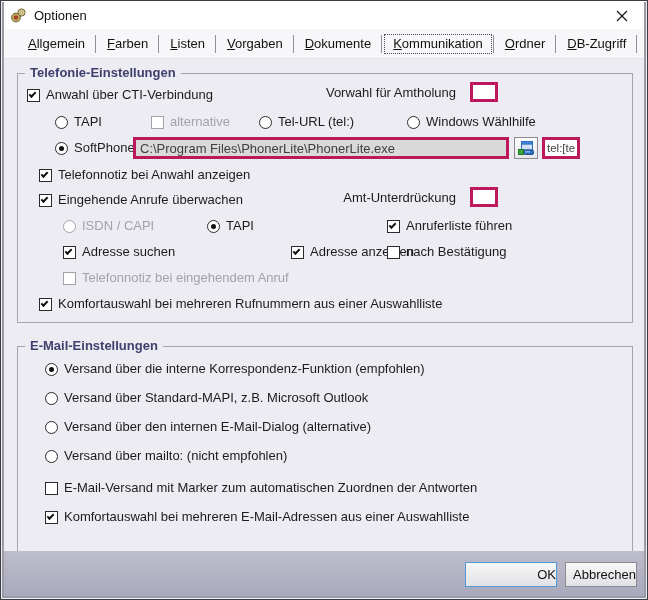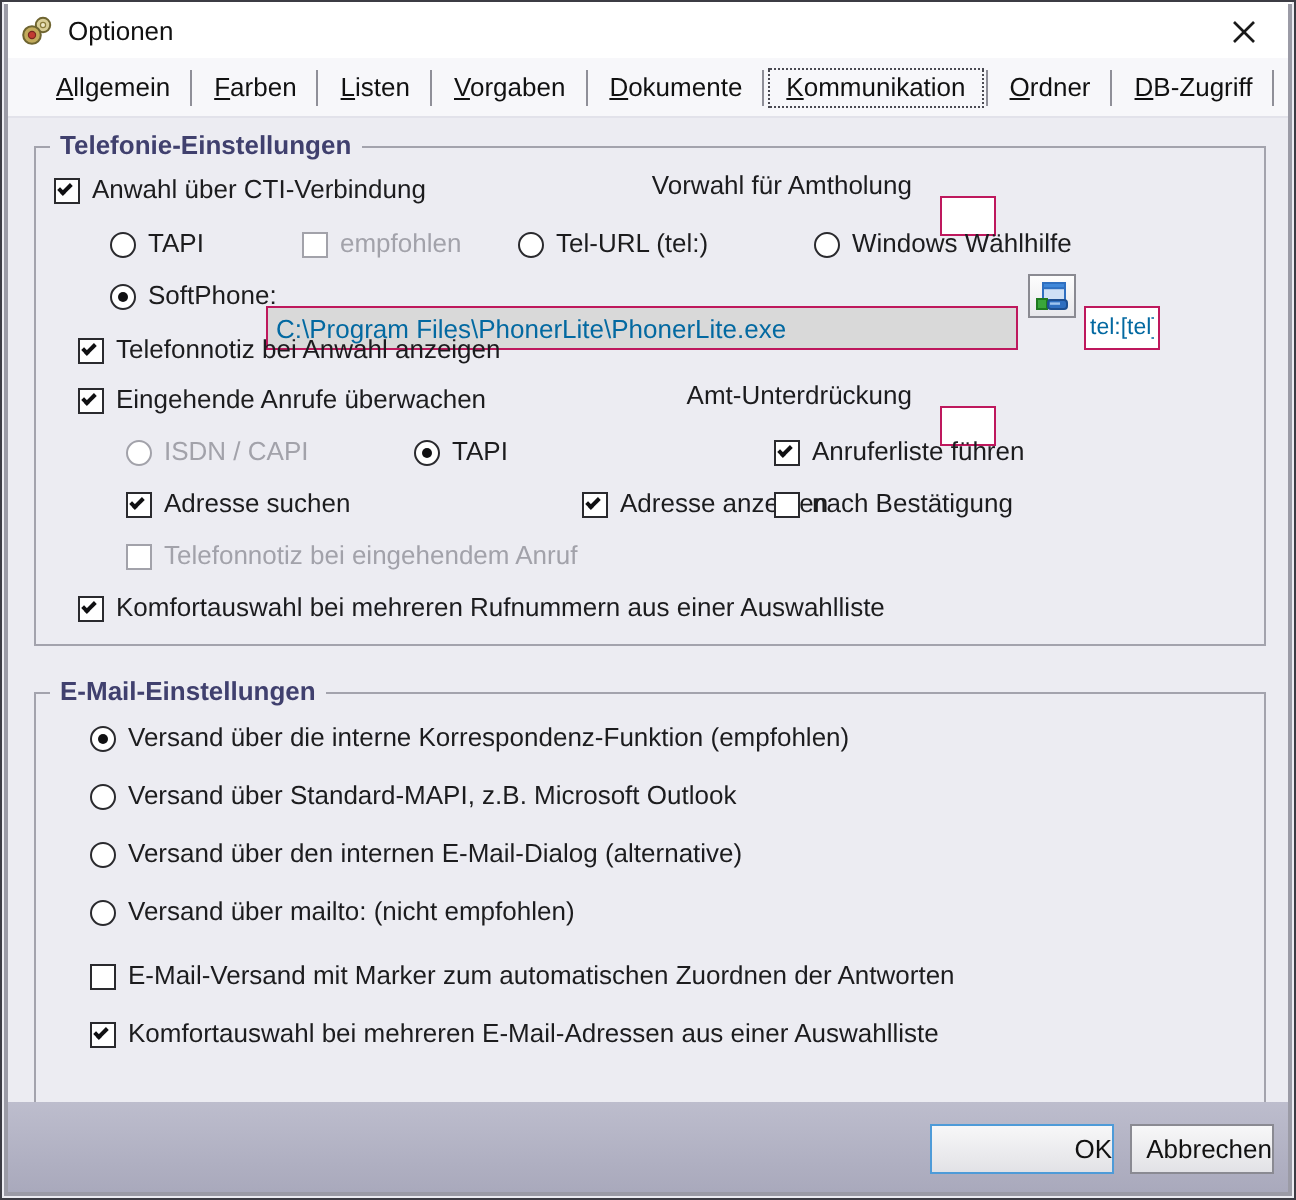--- a/index.html
+++ b/index.html
@@ -25,21 +25,21 @@
   .row.disabled{color:#a2a2aa;}
   .cb{width:13px;height:13px;background:#fff;border:1px solid #2a2a2e;position:relative;flex:0 0 auto;}
   .row.disabled .cb{border-color:#a2a2aa;}
   .cb .mark{display:none;}
   .cb.checked .mark{display:block;position:absolute;left:1px;top:2px;width:7px;height:4px;border-left:2px solid #101012;border-bottom:2px solid #101012;transform:rotate(-45deg);}
   .rb{width:13px;height:13px;background:#fff;border:1px solid #2a2a2e;border-radius:50%;position:relative;flex:0 0 auto;}
   .row.disabled .rb{border-color:#a2a2aa;}
   .rb .dot{display:none;}
   .rb.sel .dot{display:block;position:absolute;left:3px;top:3px;width:5px;height:5px;border-radius:50%;background:#101012;}
   .rlabel{position:absolute;font-size:13px;color:#1c1c1e;text-align:right;white-space:nowrap;z-index:3;}
-  .field{position:absolute;border:1px solid #be185d;background:#fff;font-size:13px;color:#0369a1;padding:1px 4px;z-index:3;outline:none;margin-top:16px;}
+  .field{position:absolute;border:3px solid #be185d;background:#fff;font-size:13px;color:#404040;padding:1px 4px;z-index:3;outline:none;}
   .field.gray{background:#d9d9d9;}
   .iconbtn{position:absolute;border:1px solid #8a8a92;background:linear-gradient(#fdfdfd,#e8e8ec);display:flex;align-items:center;justify-content:center;z-index:3;}
   
   .footer{position:absolute;left:3px;right:3px;bottom:3px;height:45px;background:linear-gradient(180deg,#bdbdcd,#a9a9bc);z-index:2;}
   .btn{position:absolute;height:25px;border:1px solid #8a8a92;background:linear-gradient(#f7f7f8,#e2e2e6);font-size:13px;color:#111;display:flex;align-items:center;justify-content:flex-end;z-index:3;}
   .btn.default{border:1px solid #4e9bd8;}
   u{text-decoration:underline;}
 </style>
 </head>
 <body>
@@ -101,21 +101,21 @@
   </label>
   <span class="rlabel" style="left:290px;top:84px;width:165px;">Vorwahl für Amtholung</span>
   <input class="field" style="left: 469px; top: 81px; width: 28px; height: 20px;" value="">
 
   <label class="row" style="left:54px;top:113px;">
     <span class="rb"></span>
     <span class="t">TAPI</span>
   </label>
   <label class="row disabled" style="left:150px;top:113px;">
     <span class="cb"></span>
-    <span class="t">empfohlen</span>
+    <span class="t">alternative</span>
   </label>
   <label class="row" style="left:258px;top:113px;">
     <span class="rb"></span>
     <span class="t">Tel-URL (tel:)</span>
   </label>
   <label class="row" style="left:406px;top:113px;">
     <span class="rb"></span>
     <span class="t">Windows Wählhilfe</span>
   </label>
 

